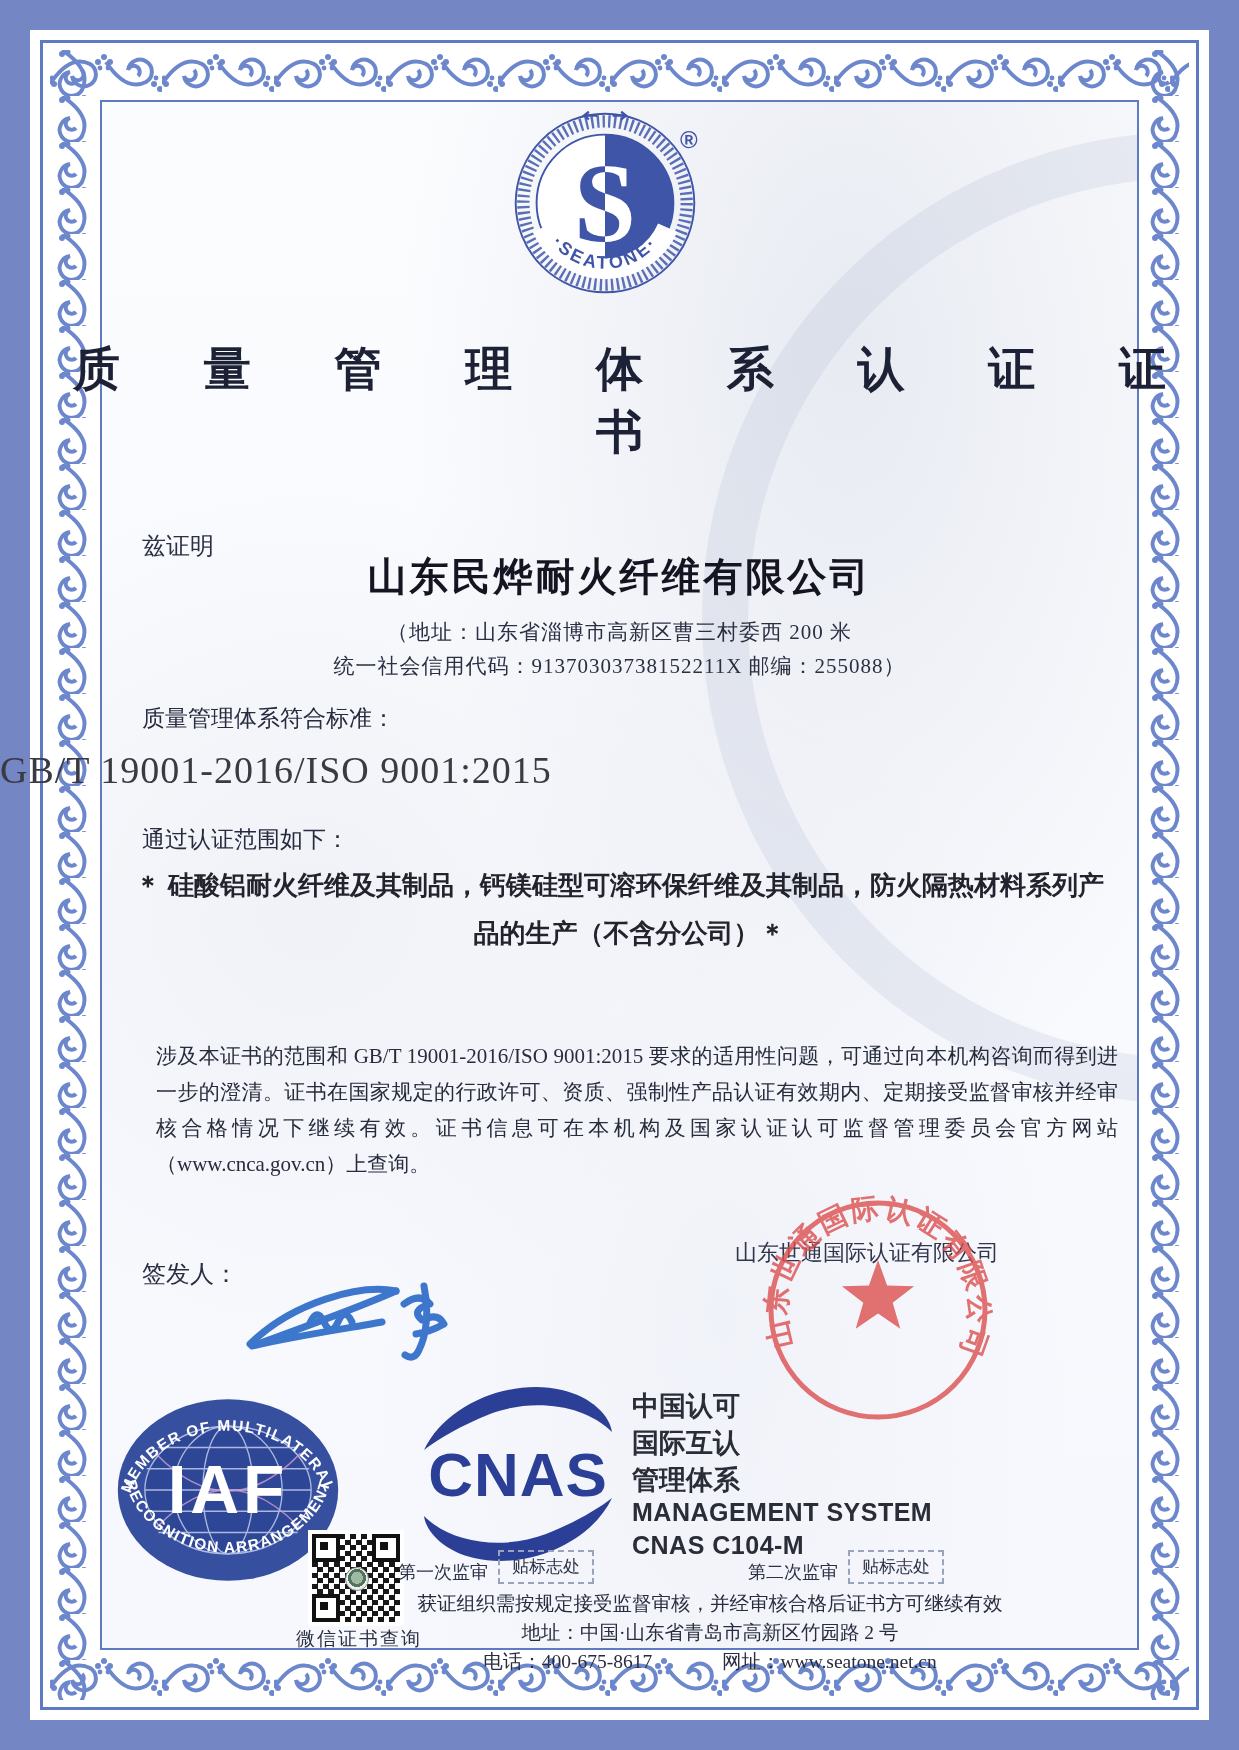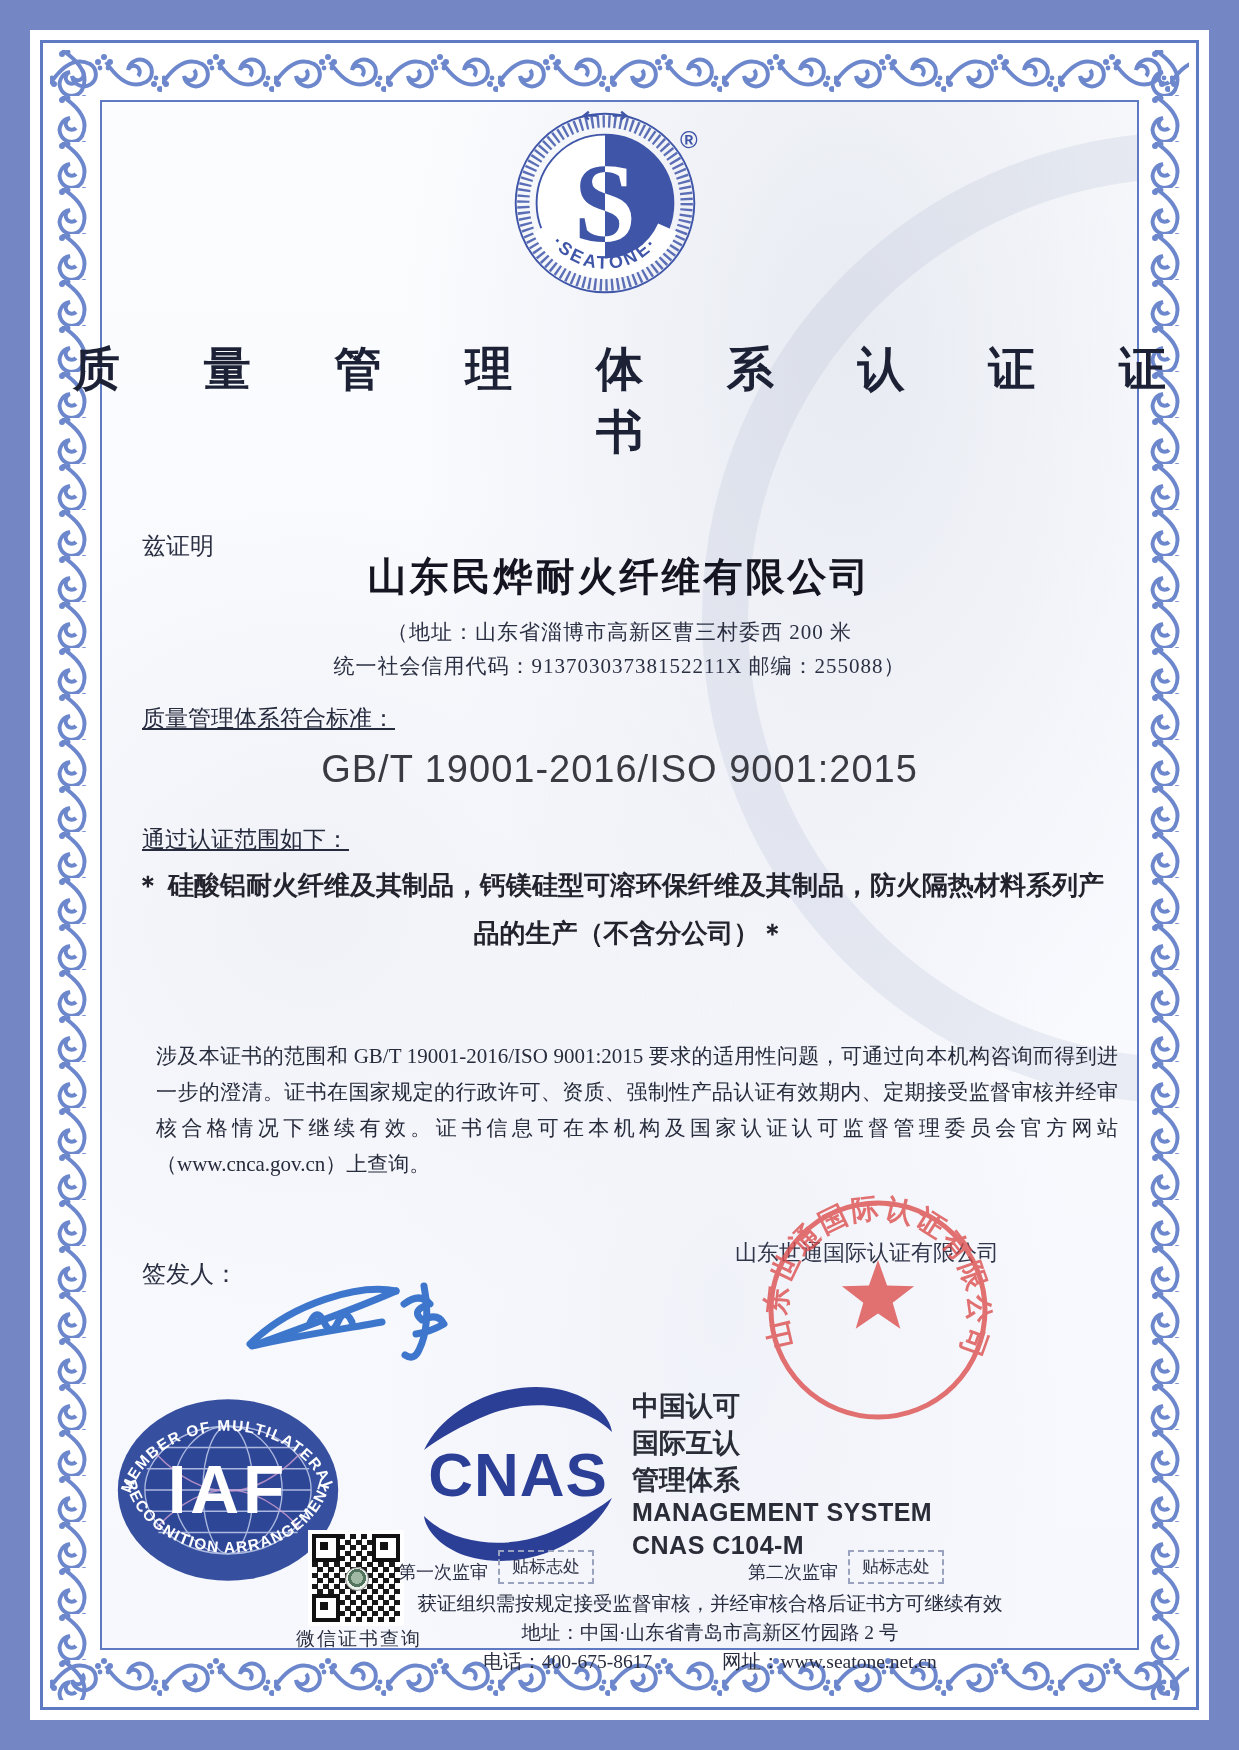--- a/index.html
+++ b/index.html
@@ -19,23 +19,23 @@
       border:46px solid rgba(172,182,204,.20);}
   .content{position:absolute;inset:0;z-index:3;}
   .serif{font-family:"Liberation Serif",serif;}
   .title{left:0;right:0;top:338px;text-align:center;font-size:47px;font-weight:bold;
          letter-spacing:36px;padding-left:36px;color:#1c2136;}
   .certno{right:134px;top:462px;font-size:25px;font-weight:bold;color:#1a2440;}
   .hereby{left:142px;top:530px;font-size:24px;color:#2a2f42;}
   .company{left:0;right:0;top:550px;text-align:center;font-size:39px;font-weight:bold;
            color:#141520;letter-spacing:3px;}
   .addr{left:0;right:0;text-align:center;font-size:21px;color:#2a2f42;letter-spacing:1px;}
-  .label{left:142px;font-size:23px;color:#262b3e;text-decoration:underline;}
-  .standard{left:0;right:0;top:748px;text-align:center;font-size:38px;color:#3a3a42;
-            font-family:Liberation Sans, sans-serif;letter-spacing:1px;}
+  .label{left:142px;font-size:23px;color:#262b3e;}
+  .standard{left:0;right:0;top:748px;text-align:left;font-size:38px;color:#3a3a42;
+            font-family:Liberation Serif, serif;letter-spacing:1px;}
   .scope{left:0;right:0;text-align:center;font-size:26px;font-weight:bold;color:#22232d;
          font-family:"Liberation Sans",sans-serif;}
   .legal{left:156px;width:962px;top:1038px;font-size:21px;line-height:36px;
          text-align:justify;color:#272c3c;}
   .dateline{top:1176px;font-size:22px;color:#222738;}
   .signer{left:142px;top:1258px;font-size:24px;color:#2a2f42;}
   .issuer{left:735px;top:1238px;font-size:22px;color:#30354a;}
   .cnastext{left:632px;top:1388px;font-size:27px;font-weight:bold;color:#2a2c37;
             font-family:"Liberation Sans",sans-serif;line-height:37px;}
   .cnassub{left:632px;font-size:25px;font-weight:bold;color:#2a2c37;

